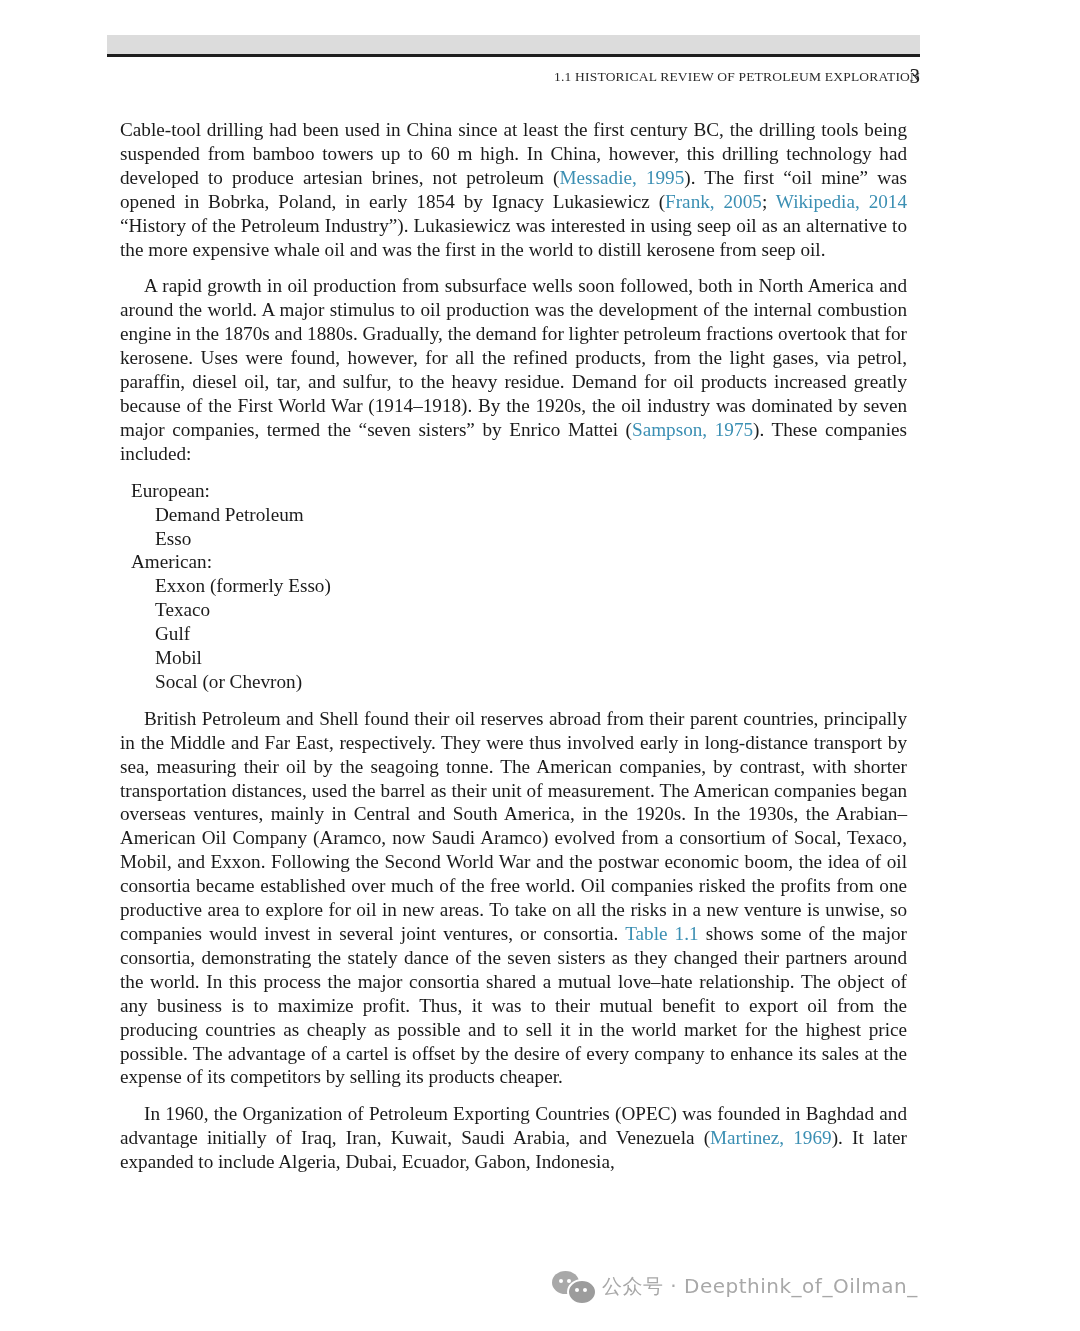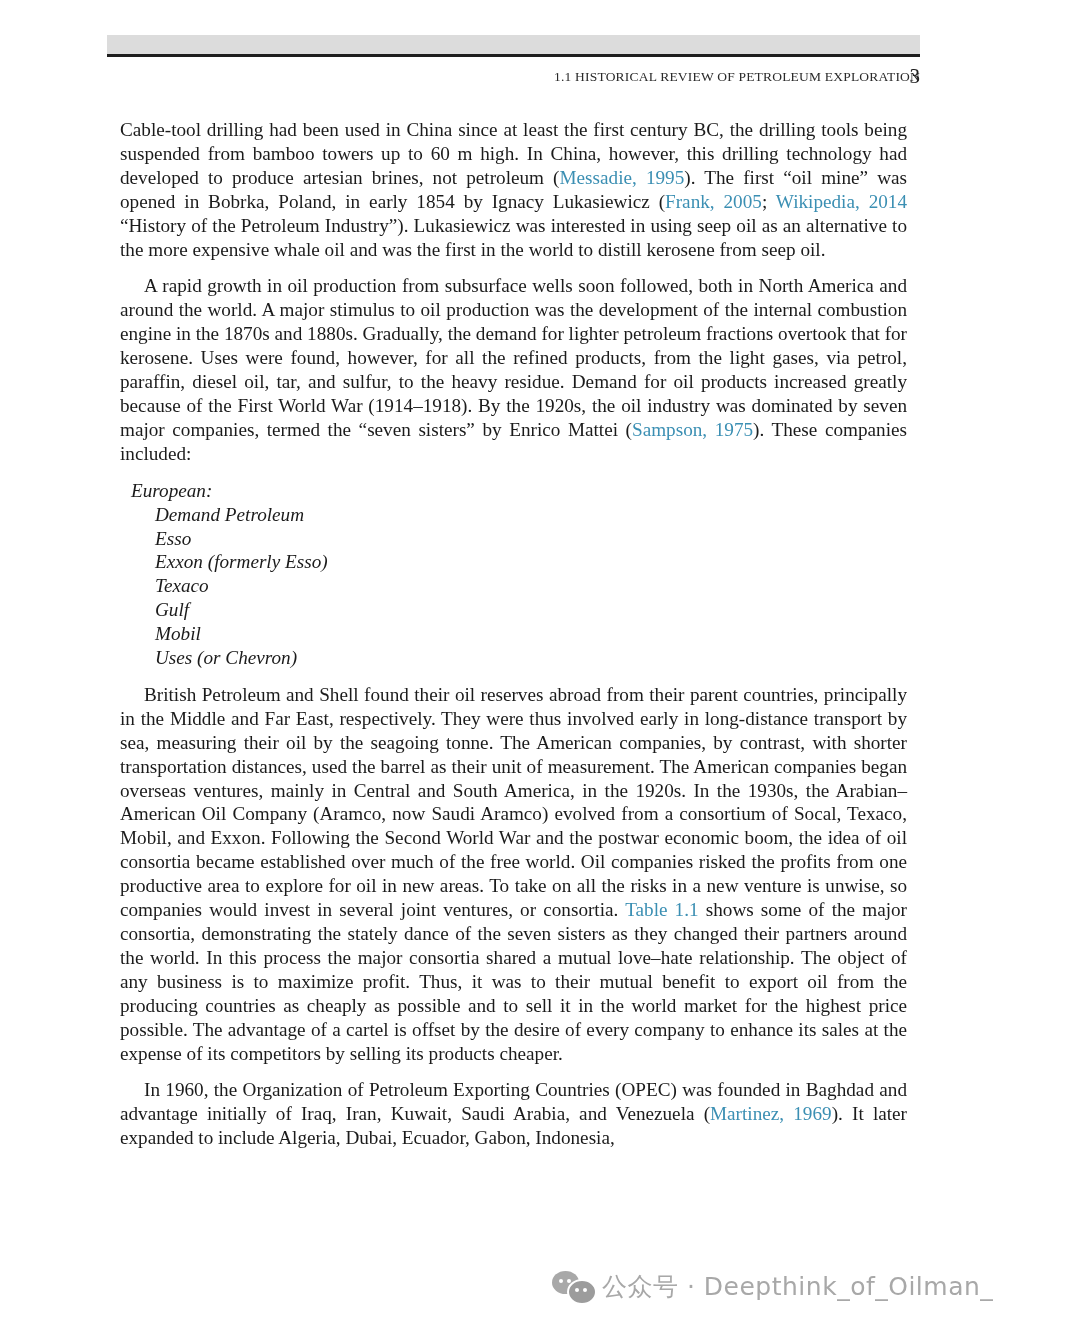--- a/index.html
+++ b/index.html
@@ -73,34 +73,33 @@
       margin: 13px;
       text-align: justify;
       text-align-last: left;
     }
     .para.indent { text-indent: 24px; }
     .cite { color: #3b8fb3; }
     .list {
       margin: 12px 0 12px 24px;
       padding: 0;
       list-style: none;
-      font-style: italic;
     }
     .list-group-label { display: block; }
     .list-item { display: block; padding-left: 24px; }
     .watermark {
       position: absolute;
       left: 552px;
       top: 1266px;
       height: 40px;
       display: flex;
       align-items: center;
       color: #a8a8a8;
       font-family: "DejaVu Sans", "Liberation Sans", sans-serif;
-      font-size: 25px;
+      font-size: 20px;
       letter-spacing: 0.5px;
       white-space: nowrap;
     }
     .wechat-icon {
       width: 42px;
       height: 34px;
       position: relative;
       margin-right: 8px;
     }
     .bubble-a, .bubble-b {
@@ -126,25 +125,26 @@
 
   <div class="body-text">
     <p class="para"><span>Cable-tool drilling had been used in China since at least the first century BC, the drilling tools being suspended from bamboo towers up to 60&nbsp;m high. In China, however, this drilling technology had developed to produce artesian brines, not petroleum (</span><span class="cite">Messadie, 1995</span><span>). The first “oil mine” was opened in Bobrka, Poland, in early 1854 by Ignacy Lukasiewicz (</span><span class="cite">Frank, 2005</span><span>; </span><span class="cite">Wikipedia, 2014</span><span> “History of the Petroleum Industry”). Lukasiewicz was interested in using seep oil as an alternative to the more expensive whale oil and was the first in the world to distill kerosene from seep oil.</span></p>
 
     <p class="para indent"><span>A rapid growth in oil production from subsurface wells soon followed, both in North America and around the world. A major stimulus to oil production was the development of the internal combustion engine in the 1870s and 1880s. Gradually, the demand for lighter petroleum fractions overtook that for kerosene. Uses were found, however, for all the refined products, from the light gases, via petrol, paraffin, diesel oil, tar, and sulfur, to the heavy residue. Demand for oil products increased greatly because of the First World War (1914–1918). By the 1920s, the oil industry was dominated by seven major companies, termed the “seven sisters” by Enrico Mattei (</span><span class="cite">Sampson, 1975</span><span>). These companies included:</span></p>
 
     <div class="list">
       <span class="list-group-label">European:</span>
       <span class="list-item">Demand Petroleum</span>
       <span class="list-item">Esso</span>
+      <span class="list-group-label">American:</span>
       <span class="list-item">Exxon (formerly Esso)</span>
       <span class="list-item">Texaco</span>
       <span class="list-item">Gulf</span>
       <span class="list-item">Mobil</span>
-      <span class="list-item">Uses (or Chevron)</span>
+      <span class="list-item">Socal (or Chevron)</span>
     </div>
 
     <p class="para indent"><span>British Petroleum and Shell found their oil reserves abroad from their parent countries, principally in the Middle and Far East, respectively. They were thus involved early in long-distance transport by sea, measuring their oil by the seagoing tonne. The American companies, by contrast, with shorter transportation distances, used the barrel as their unit of measurement. The American companies began overseas ventures, mainly in Central and South America, in the 1920s. In the 1930s, the Arabian–American Oil Company (Aramco, now Saudi Aramco) evolved from a consortium of Socal, Texaco, Mobil, and Exxon. Following the Second World War and the postwar economic boom, the idea of oil consortia became established over much of the free world. Oil companies risked the profits from one productive area to explore for oil in new areas. To take on all the risks in a new venture is unwise, so companies would invest in several joint ventures, or consortia. </span><span class="cite">Table 1.1</span><span> shows some of the major consortia, demonstrating the stately dance of the seven sisters as they changed their partners around the world. In this process the major consortia shared a mutual love–hate relationship. The object of any business is to maximize profit. Thus, it was to their mutual benefit to export oil from the producing countries as cheaply as possible and to sell it in the world market for the highest price possible. The advantage of a cartel is offset by the desire of every company to enhance its sales at the expense of its competitors by selling its products cheaper.</span></p>
 
     <p class="para indent"><span>In 1960, the Organization of Petroleum Exporting Countries (OPEC) was founded in Baghdad and advantage initially of Iraq, Iran, Kuwait, Saudi Arabia, and Venezuela (</span><span class="cite">Martinez, 1969</span><span>). It later expanded to include Algeria, Dubai, Ecuador, Gabon, Indonesia,</span></p>
   </div>
 </div>
 
 <div class="watermark">
   <span class="wechat-icon">

